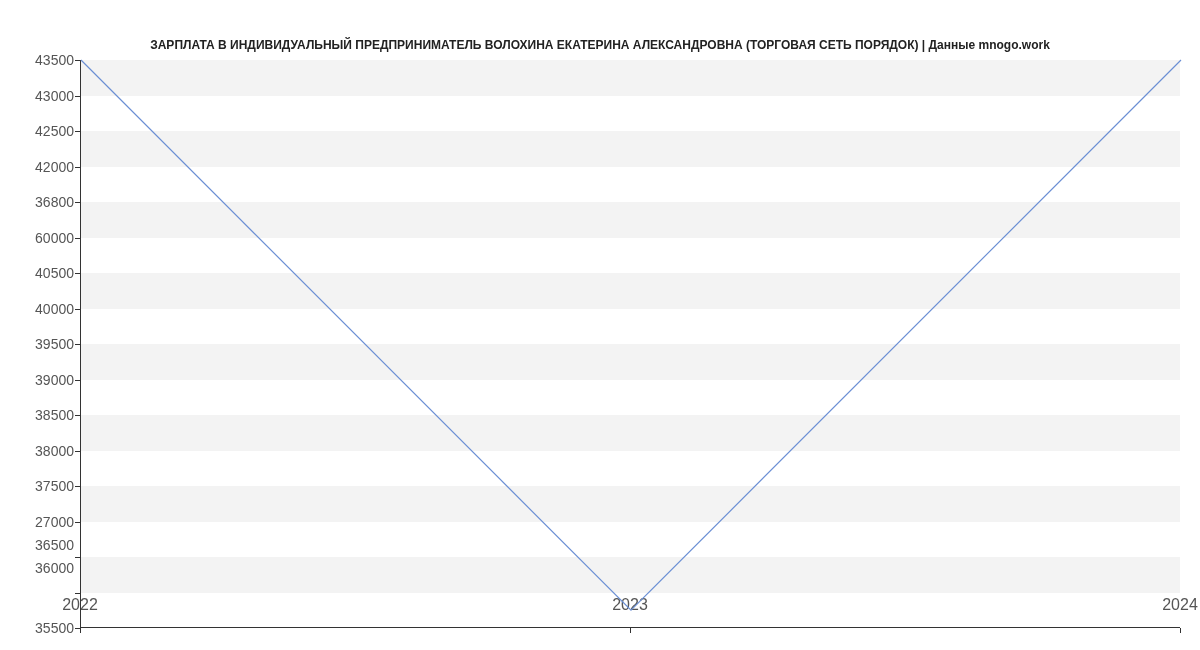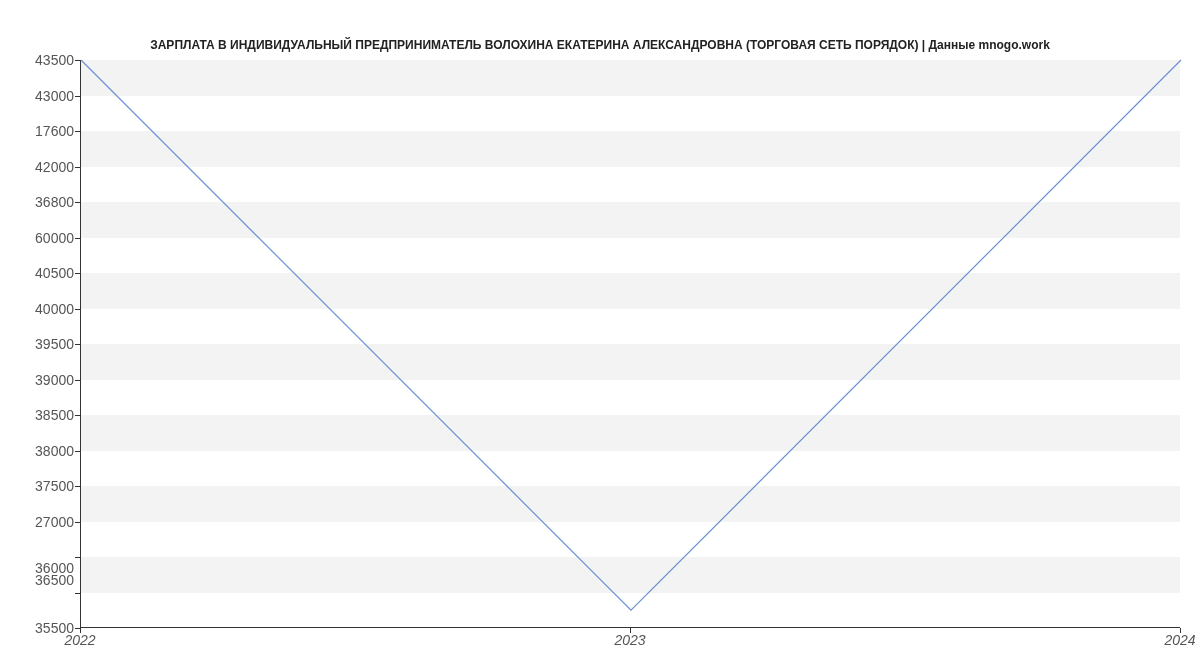--- a/index.html
+++ b/index.html
@@ -55,25 +55,24 @@
   }
   .ytick {
     position: absolute;
     width: 5px;
     height: 1px;
     background: #333;
     left: 75px;
   }
   .xticklabel {
     position: absolute;
-    top: 600px;
-    font-size: 14px;
+    top: 564px;
+    font-size: 16px;
     color: #555;
     transform: translateX(-50%);
-    font-style: italic;
   }
   .xtick {
     position: absolute;
     top: 596px;
     width: 1px;
     height: 5px;
     background: #333;
   }
   svg.line {
     position: absolute;
@@ -88,21 +87,21 @@
 <body>
 
 <div class="chart-wrap">
   <div class="title">ЗАРПЛАТА В ИНДИВИДУАЛЬНЫЙ ПРЕДПРИНИМАТЕЛЬ ВОЛОХИНА ЕКАТЕРИНА АЛЕКСАНДРОВНА (ТОРГОВАЯ СЕТЬ ПОРЯДОК) | Данные mnogo.work</div>
 
   <div id="yticks">
       <div class="yticklabel" style="top: 596px;">35500</div>
       <div class="ytick" style="top: 596px;"></div>
       <div class="yticklabel" style="top: 536px;">36000</div>
       <div class="ytick" style="top: 560.5px;"></div>
-      <div class="yticklabel" style="top: 548px; text-align: right;">36500</div>
+      <div class="yticklabel" style="top: 513px; text-align: right;">36500</div>
       <div class="ytick" style="top: 525px;"></div>
       <div class="yticklabel" style="top: 489.5px;">27000</div>
       <div class="ytick" style="top: 489.5px;"></div>
       <div class="yticklabel" style="top: 454px;">37500</div>
       <div class="ytick" style="top: 454px;"></div>
       <div class="yticklabel" style="top: 418.5px;">38000</div>
       <div class="ytick" style="top: 418.5px;"></div>
       <div class="yticklabel" style="top: 383px;">38500</div>
       <div class="ytick" style="top: 383px;"></div>
       <div class="yticklabel" style="top: 347.5px;">39000</div>
@@ -112,21 +111,21 @@
       <div class="yticklabel" style="top: 276.5px;">40000</div>
       <div class="ytick" style="top: 276.5px;"></div>
       <div class="yticklabel" style="top: 241px;">40500</div>
       <div class="ytick" style="top: 241px;"></div>
       <div class="yticklabel" style="top: 205.5px;">60000</div>
       <div class="ytick" style="top: 205.5px;"></div>
       <div class="yticklabel" style="top: 170px;">36800</div>
       <div class="ytick" style="top: 170px;"></div>
       <div class="yticklabel" style="top: 134.5px;">42000</div>
       <div class="ytick" style="top: 134.5px;"></div>
-      <div class="yticklabel" style="top: 99px;">17600</div>
+      <div class="yticklabel" style="top: 99px;">42500</div>
       <div class="ytick" style="top: 99px;"></div>
       <div class="yticklabel" style="top: 63.5px;">43000</div>
       <div class="ytick" style="top: 63.5px;"></div>
       <div class="yticklabel" style="top: 28px;">43500</div>
       <div class="ytick" style="top: 28px;"></div>
     </div>
   <div id="xticks">
       <div class="xticklabel" style="left: 80px;">2022</div>
       <div class="xtick" style="left: 80px;"></div>
       <div class="xticklabel" style="left: 630px;">2023</div>

